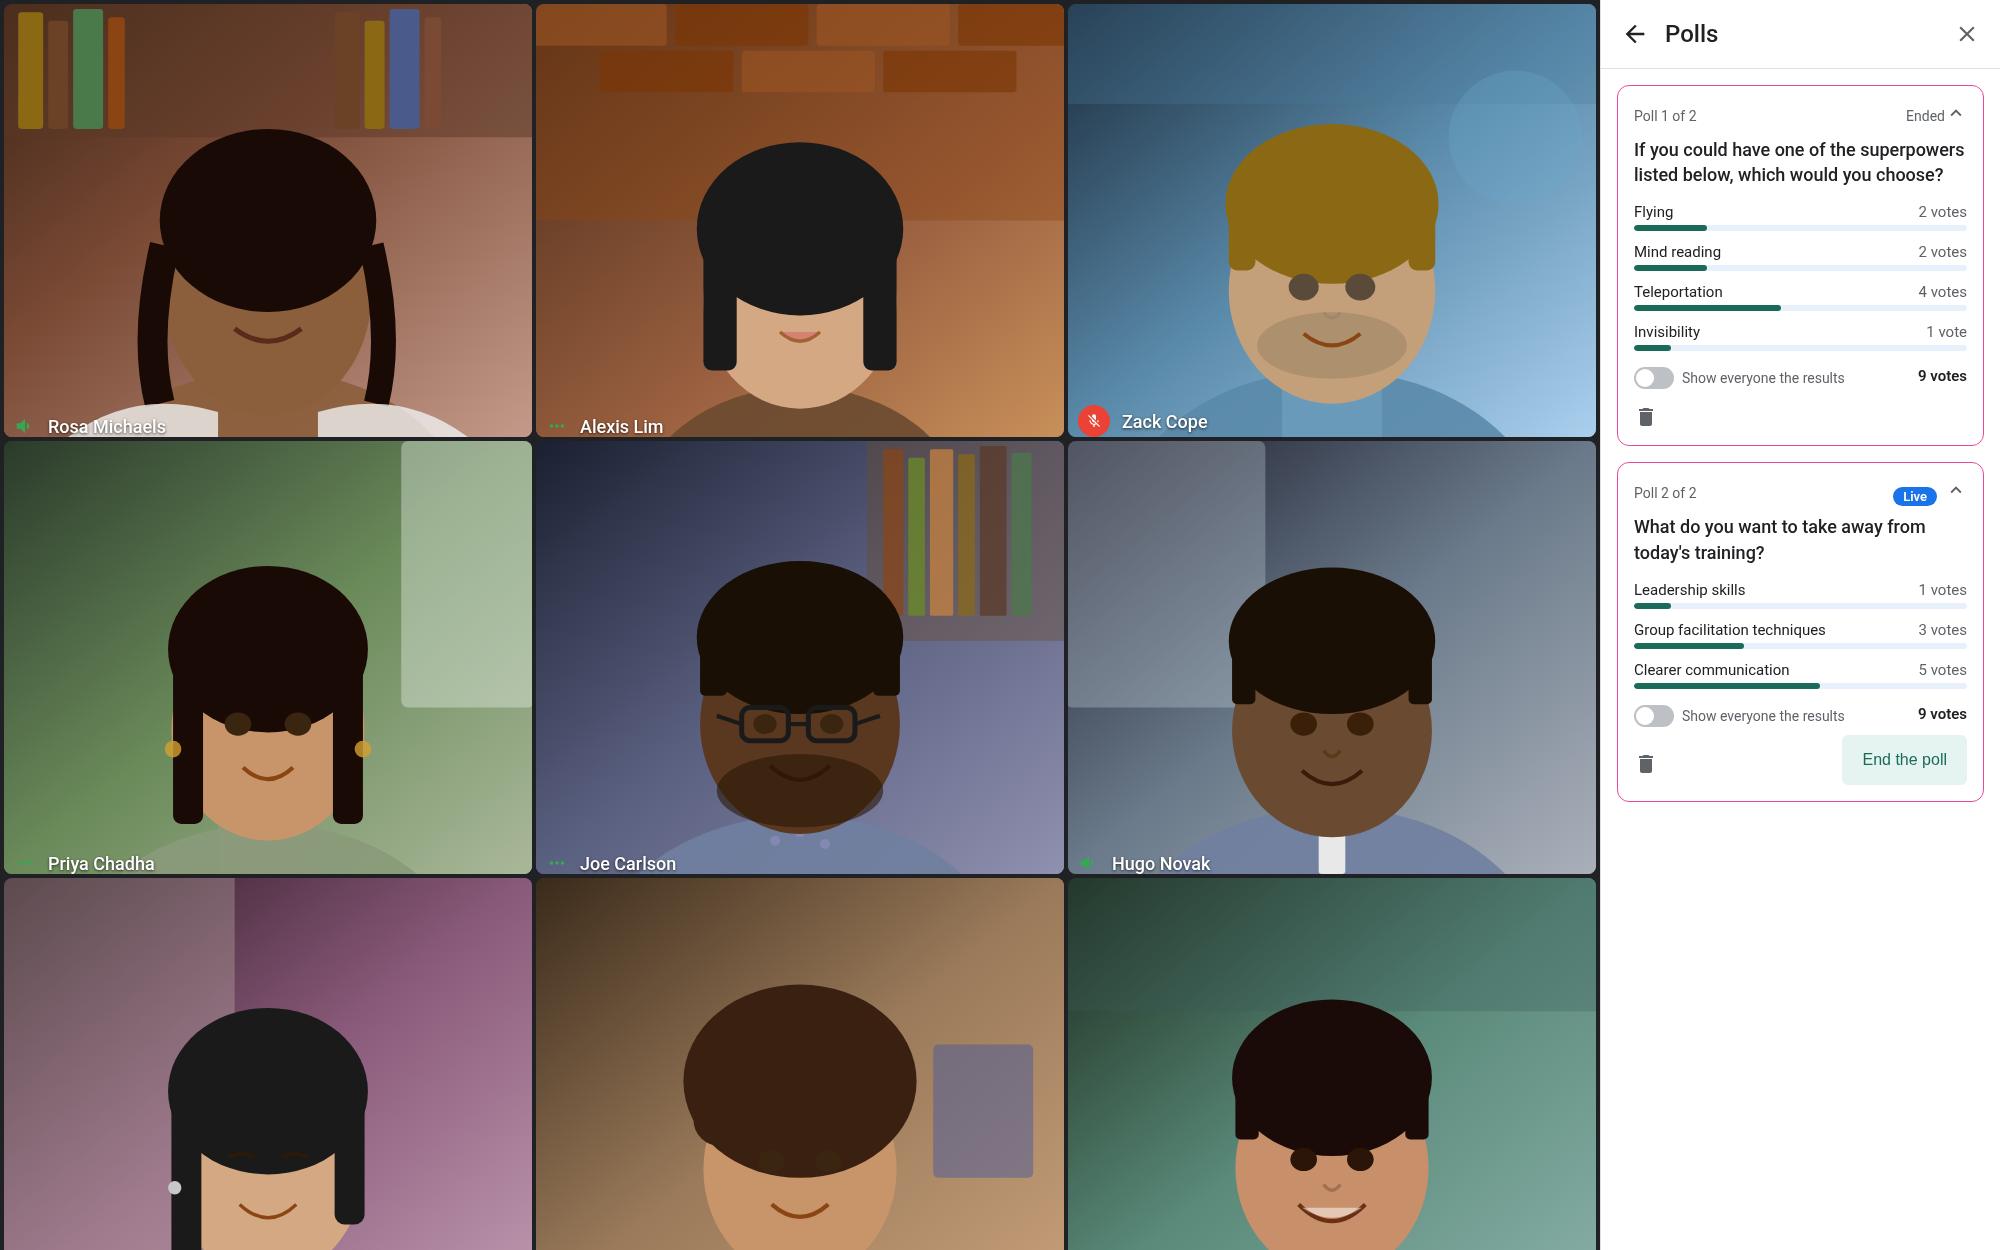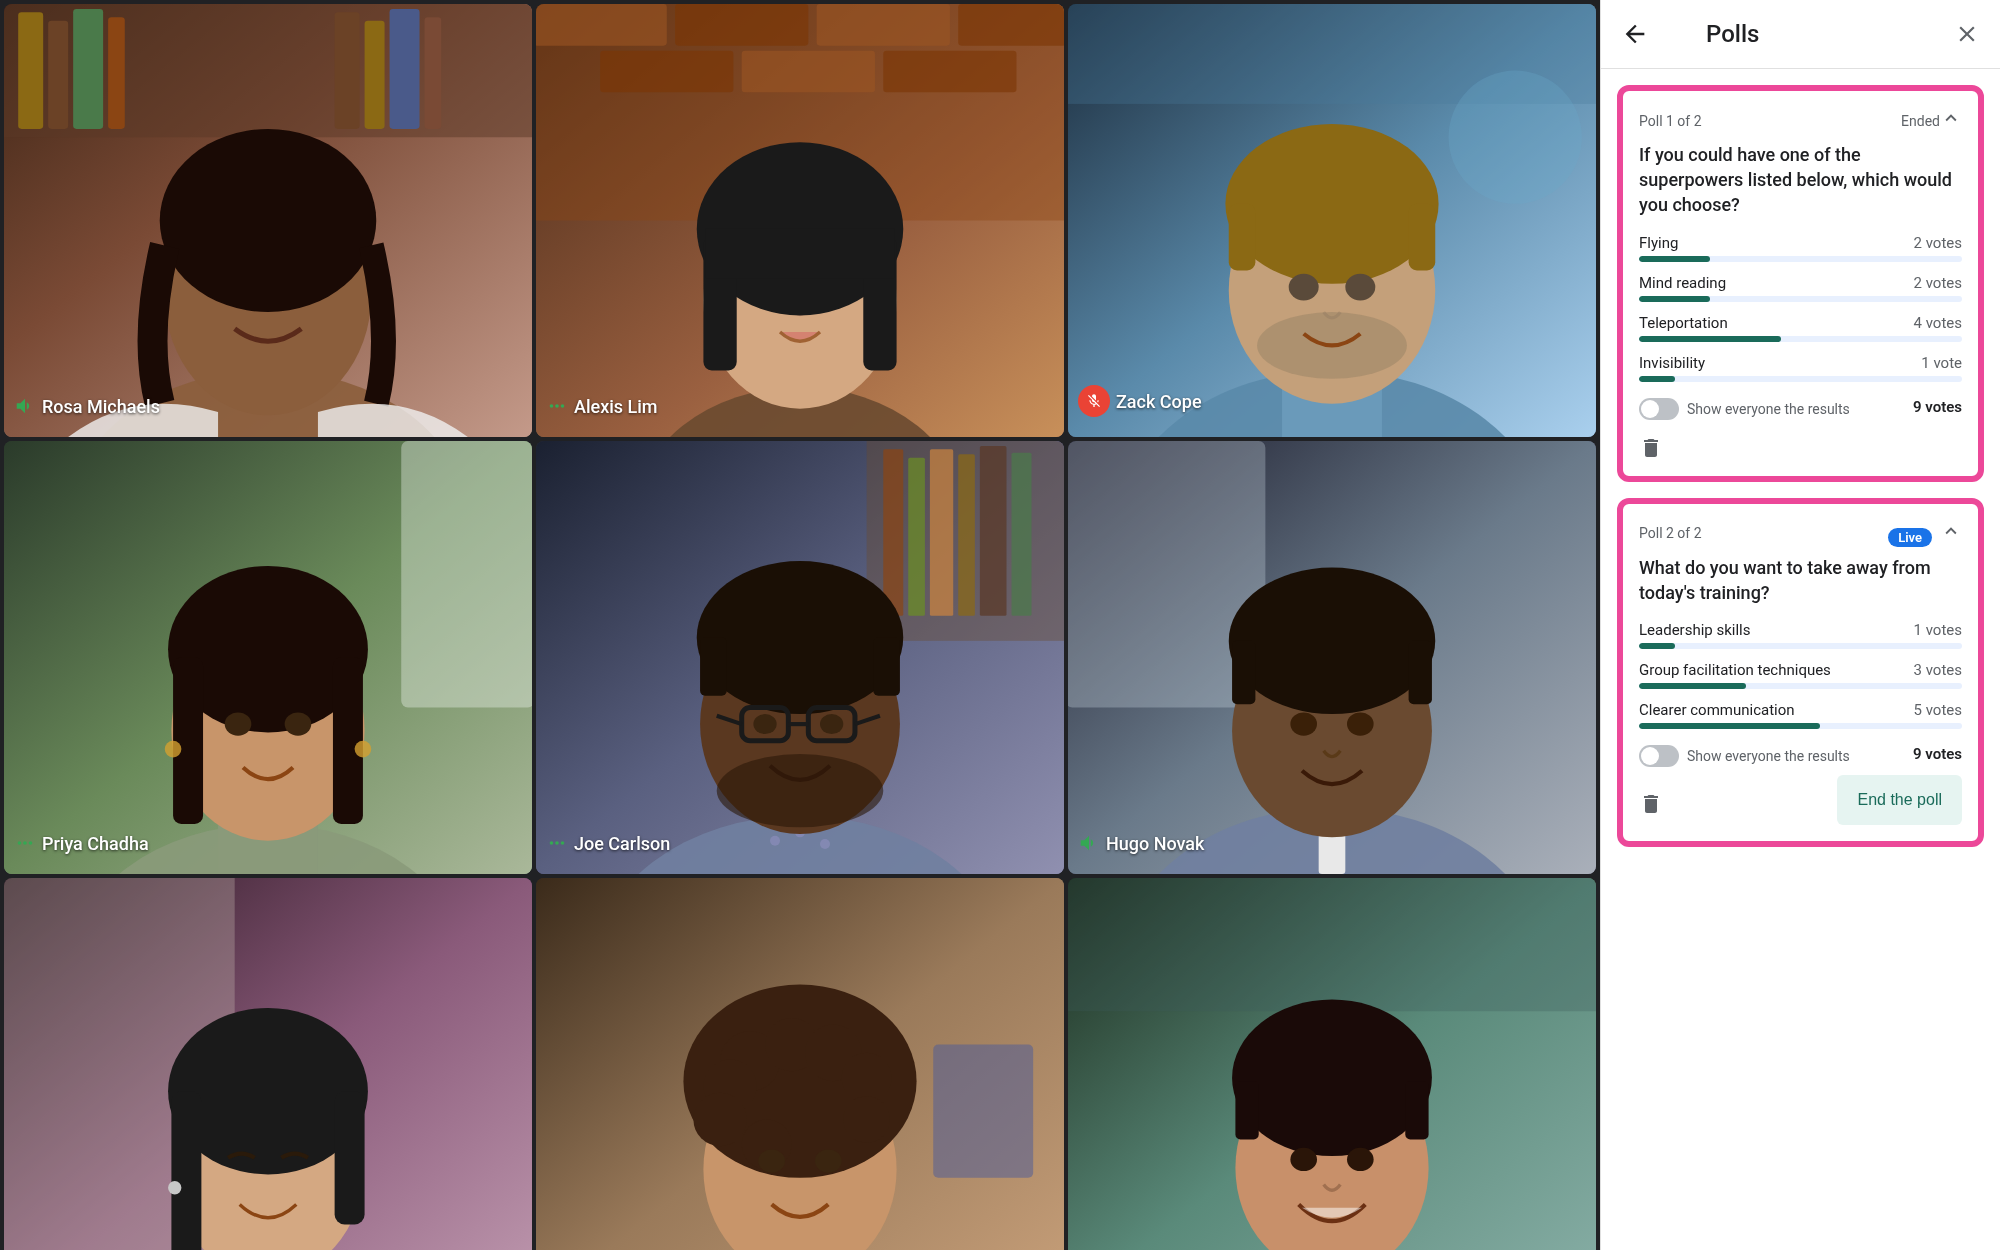--- a/index.html
+++ b/index.html
@@ -40,29 +40,29 @@
 
     .video-cell {
       position: relative;
       background: #3c4043;
       border-radius: 8px;
       overflow: hidden;
     }
 
     .participant-name {
       position: absolute;
-      bottom: 20px;
+      bottom: 0;
       left: 10px;
       color: white;
       font-size: 18px;
       font-weight: 500;
       text-shadow: 0 1px 3px rgba(0,0,0,0.7);
       display: flex;
       align-items: center;
-      gap: 6px;
+      gap: 12px;
     }
 
     
     .cell-rosa { background: linear-gradient(135deg, #2d1b1b 0%, #8b6355 40%, #c49a8a 100%); }
     .cell-alexis { background: linear-gradient(135deg, #3d2b1f 0%, #8b6040 40%, #b87d5a 100%); }
     .cell-zack { background: linear-gradient(135deg, #1a2a3a 0%, #4a6a8a 40%, #7aa0be 100%); }
     .cell-priya { background: linear-gradient(135deg, #2a3a2a 0%, #6a8a6a 40%, #9ab89a 100%); }
     .cell-joe { background: linear-gradient(135deg, #2a2a3a 0%, #5a5a8a 40%, #8a8aba 100%); }
     .cell-hugo { background: linear-gradient(135deg, #1a1a2a 0%, #4a4a6a 40%, #7a7a9a 100%); }
     .cell-p7 { background: linear-gradient(135deg, #2a1a2a 0%, #6a3a6a 40%, #9a6a9a 100%); }
@@ -95,42 +95,41 @@
       align-items: center;
       color: #202124;
       font-size: 24px;
     }
 
     .polls-title {
       font-size: 24px;
       font-weight: 500;
       color: #202124;
       flex: 1;
-      margin-left: 41px;
     }
 
     .polls-close-btn {
       background: none;
       border: none;
       cursor: pointer;
       font-size: 22px;
       color: #5f6368;
       display: flex;
       align-items: center;
     }
 
     .polls-content {
       flex: 1;
       overflow-y: auto;
       padding: 0;
     }
 
     
     .poll-card {
-      border: 6px solid #ec4899;
+      border: 1px solid #ec4899;
       border-radius: 12px;
       margin: 16px;
       padding: 16px;
       background: #fff;
     }
 
     .poll-card-header {
       display: flex;
       align-items: center;
       justify-content: space-between;

